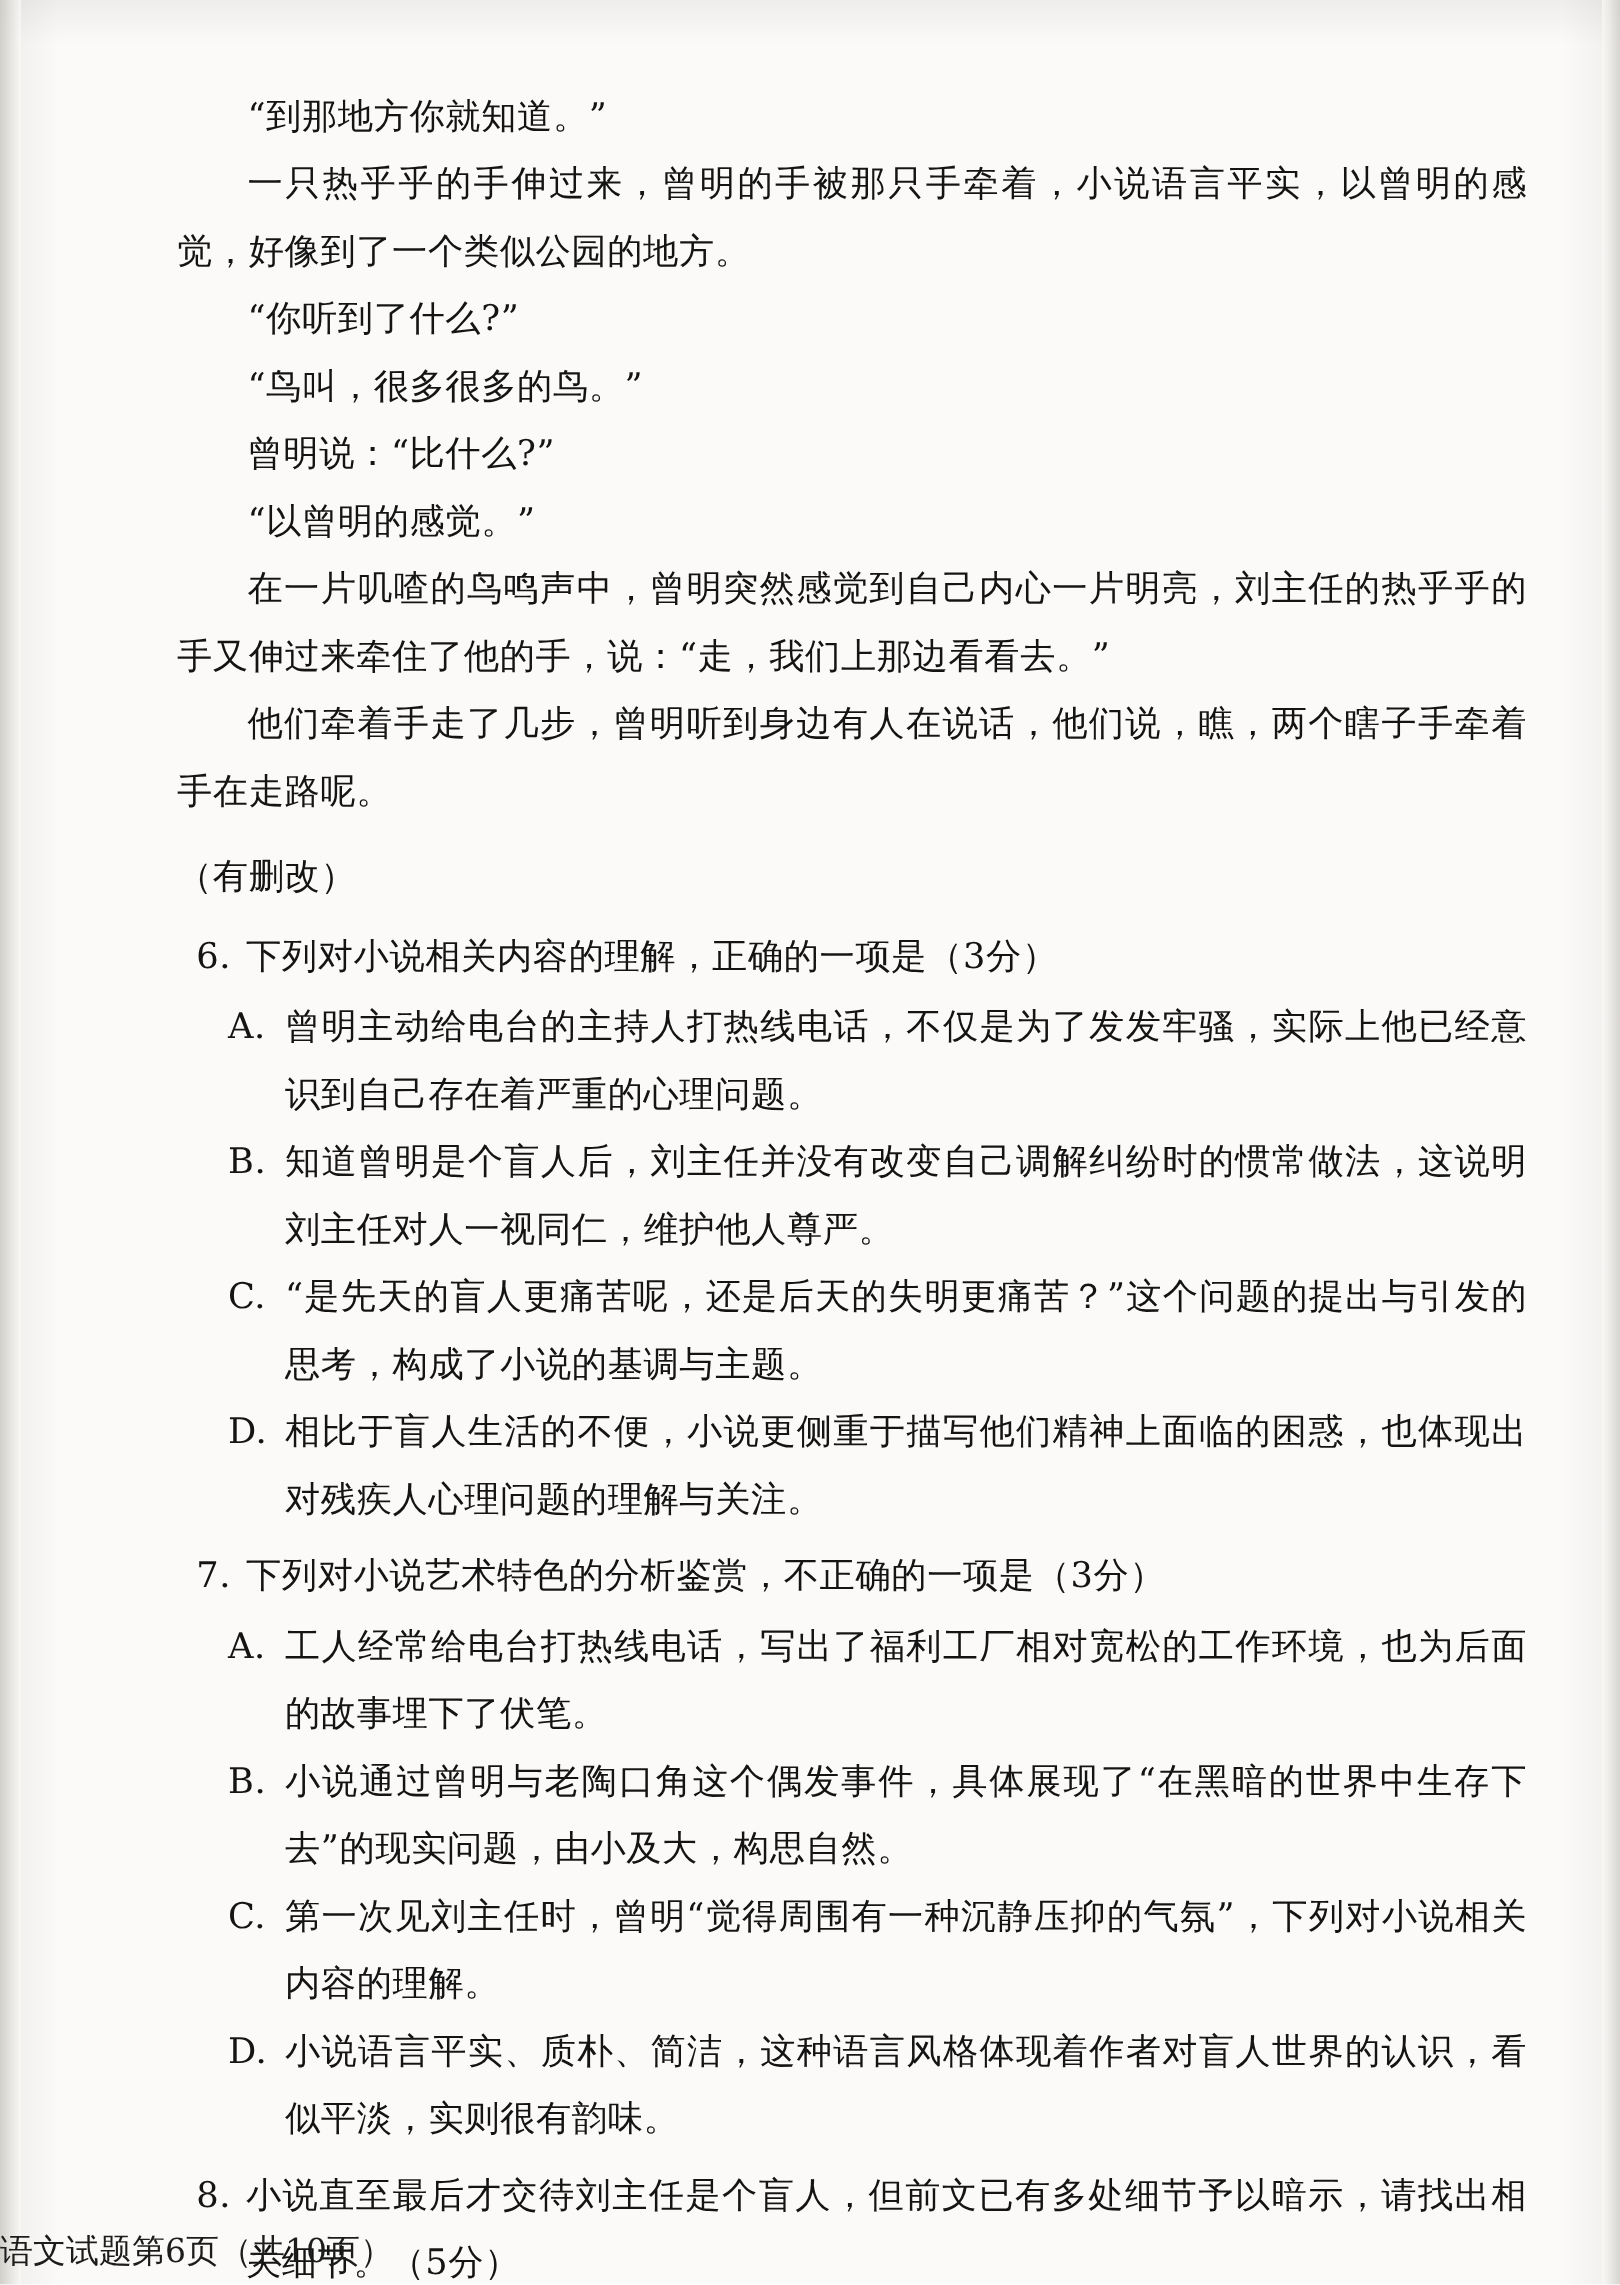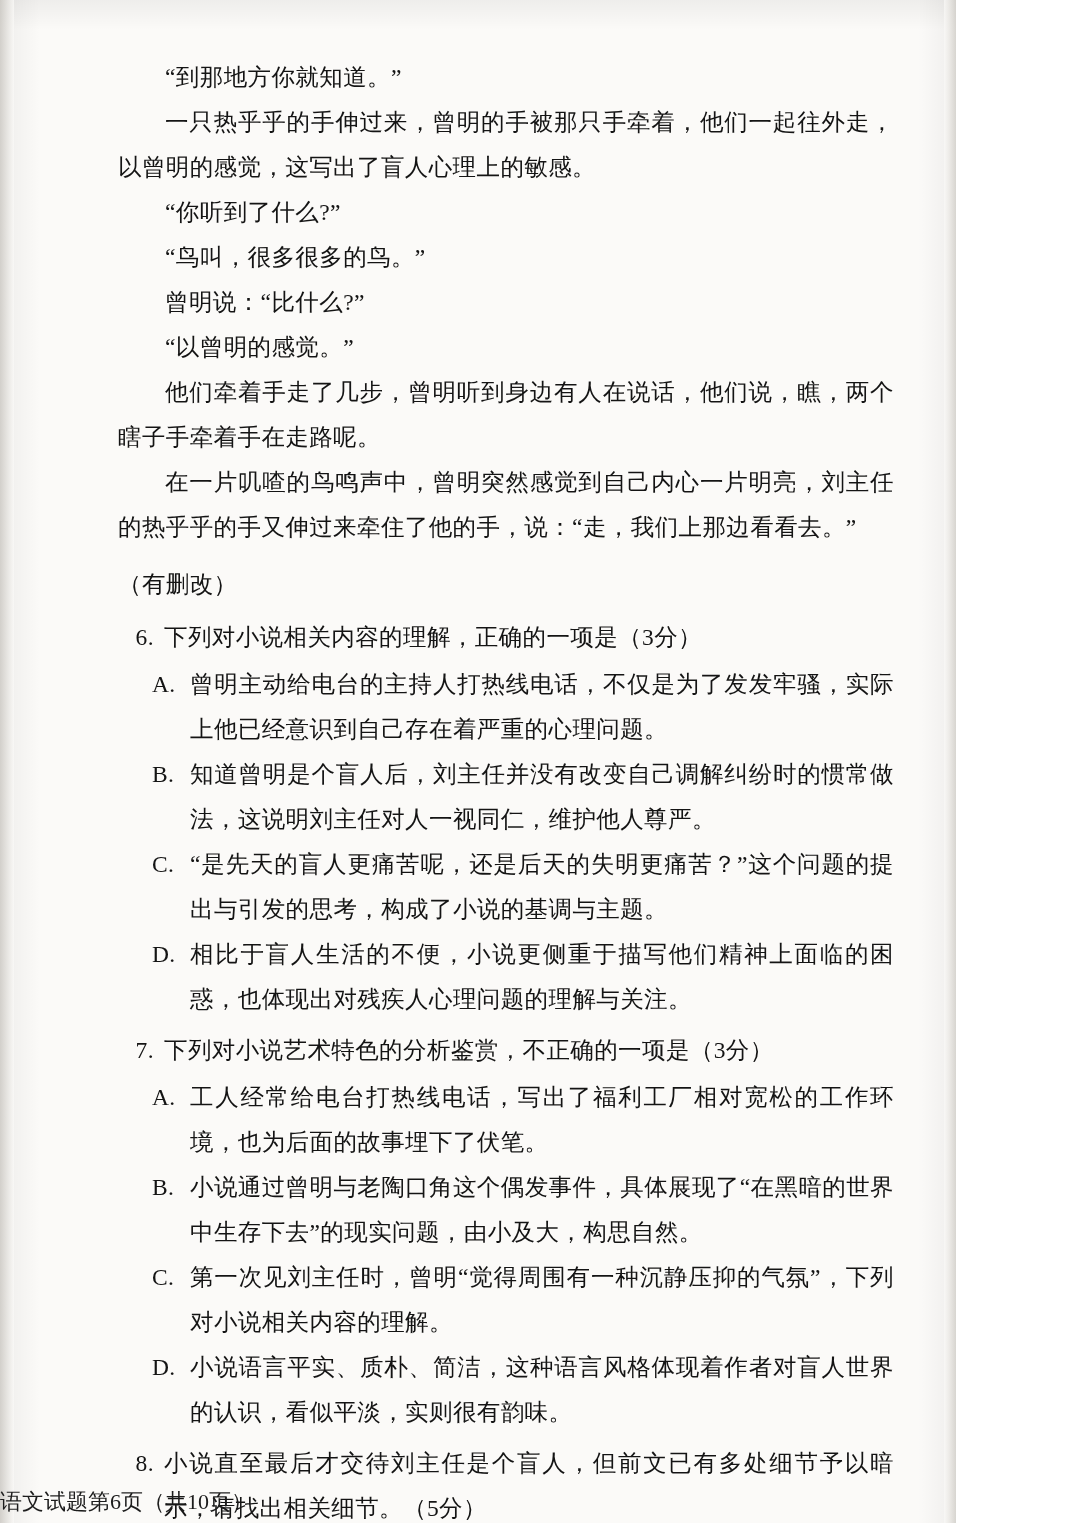--- a/index.html
+++ b/index.html
@@ -10,31 +10,30 @@
   body {
     width: 1080px;
     height: 1523px;
     font-family: "DejaVu Serif", serif;
     color: #1a1a1a;
     overflow: hidden;
     position: relative;
   }
   .page {
     position: relative;
-    width: 956px;
+    width: 1080px;
     height: 1523px;
     background: #fbfaf8;
     box-sizing: border-box;
     padding: 55px 62px 10px 118px;
     
     background-image:
       linear-gradient(90deg, rgba(0,0,0,0.055) 0px, rgba(0,0,0,0.0) 40px),
       linear-gradient(270deg, rgba(0,0,0,0.05) 0px, rgba(0,0,0,0.0) 38px),
       linear-gradient(180deg, rgba(0,0,0,0.05) 0px, rgba(0,0,0,0.0) 30px);
-    font-family: Liberation Serif, serif;
   }
   .page::before {
     content: "";
     position: absolute;
     left: 0; top: 0; bottom: 0;
     width: 14px;
     background: linear-gradient(90deg, #c9c6c0 0%, #e8e6e2 60%, #fbfaf8 100%);
     opacity: .75;
   }
   .page::after {
@@ -122,27 +121,27 @@
     padding-left: 0;
   }
 </style>
 </head>
 <body>
 
 <div class="page">
 
   <div class="body-text">
     <p class="indent2">“到那地方你就知道。”</p>
-    <p class="indent2">一只热乎乎的手伸过来，曾明的手被那只手牵着，他们一起往外走，以曾明的感觉，这写出了盲人心理上的敏感。</p>
+    <p class="indent2">一只热乎乎的手伸过来，曾明的手被那只手牵着，小说语言平实，以曾明的感觉，好像到了一个类似公园的地方。</p>
     <p class="indent2">“你听到了什么?”</p>
     <p class="indent2">“鸟叫，很多很多的鸟。”</p>
     <p class="indent2">曾明说：“比什么?”</p>
     <p class="indent2">“以曾明的感觉。”</p>
+    <p class="indent2">在一片叽喳的鸟鸣声中，曾明突然感觉到自己内心一片明亮，刘主任的热乎乎的手又伸过来牵住了他的手，说：“走，我们上那边看看去。”</p>
     <p class="indent2">他们牵着手走了几步，曾明听到身边有人在说话，他们说，瞧，两个瞎子手牵着手在走路呢。</p>
-    <p class="indent2">在一片叽喳的鸟鸣声中，曾明突然感觉到自己内心一片明亮，刘主任的热乎乎的手又伸过来牵住了他的手，说：“走，我们上那边看看去。”</p>
 
     <p class="right-note">（有删改）</p>
   </div>
 
   <div class="body-text">
 
     <div class="question">
       <span class="q-num">6.</span>
       <span class="q-text">下列对小说相关内容的理解，正确的一项是（3分）</span>
     </div>

